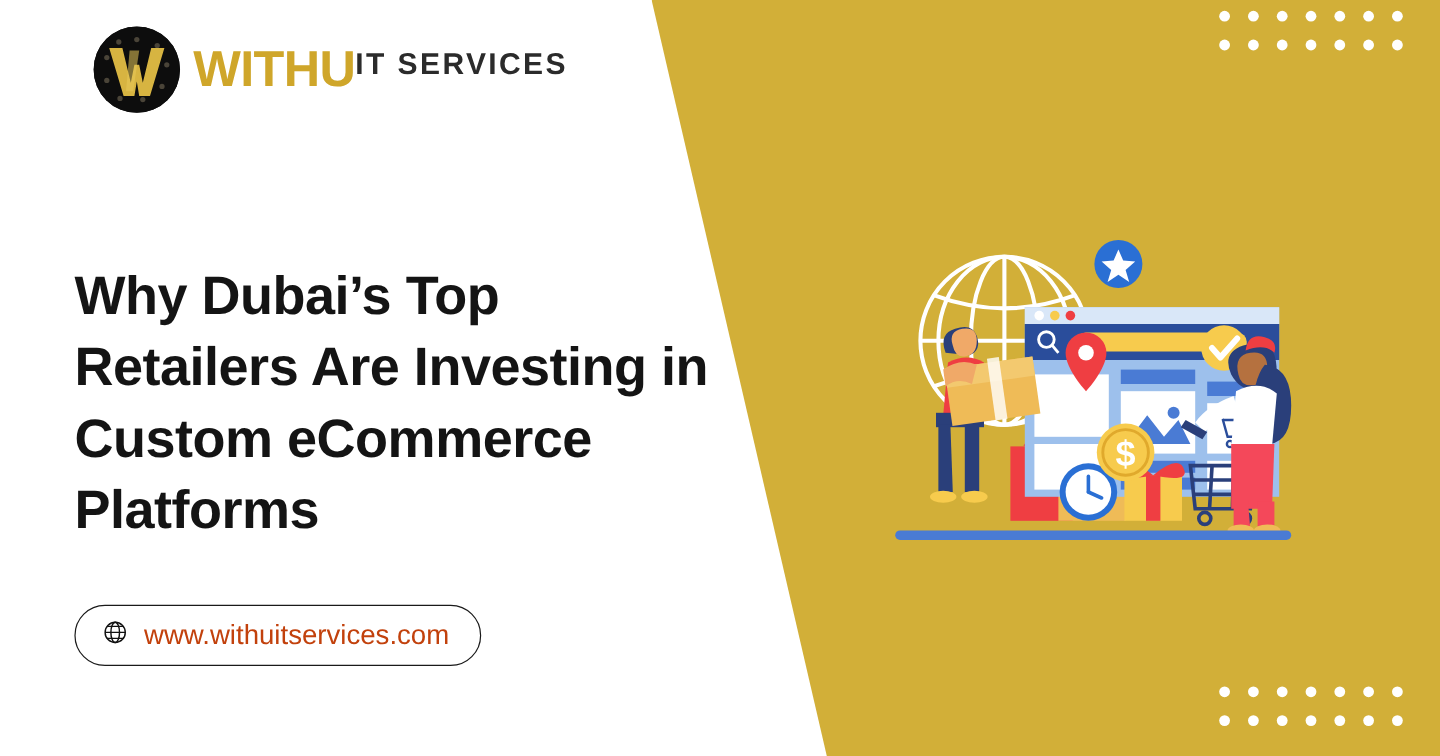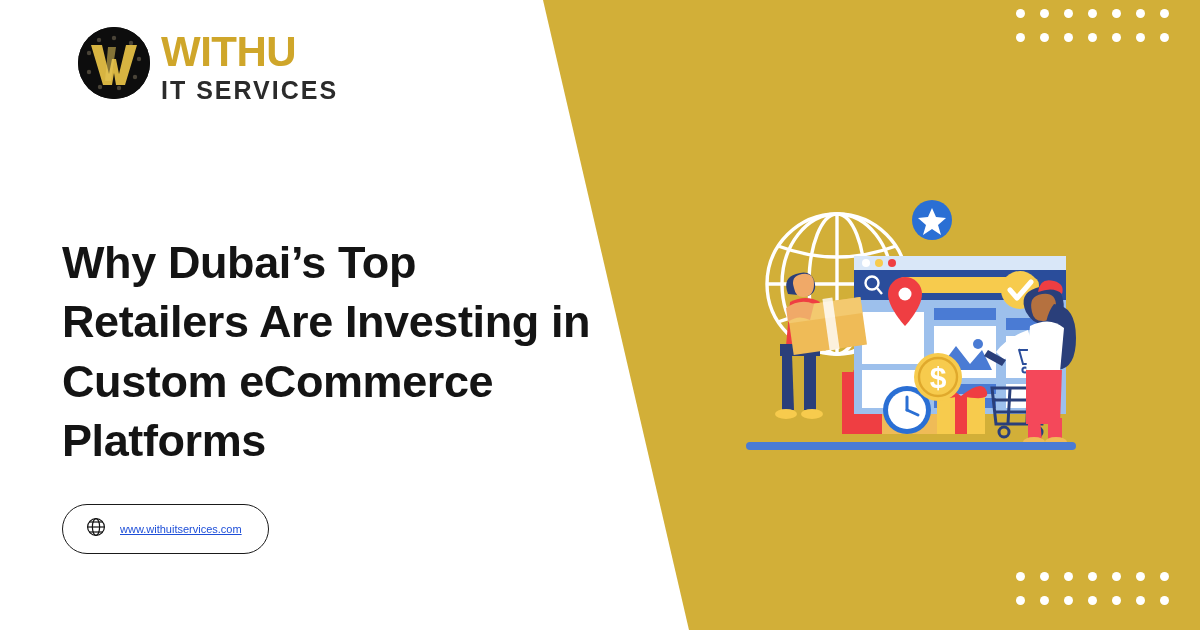--- a/index.html
+++ b/index.html
@@ -21,46 +21,46 @@
   
   .dot-grid { position:absolute; display:grid; gap:15px; }
   .dot-grid .dot { width:9px; height:9px; border-radius:50%; background:#ffffff; }
   .dots-tr { top:9px; right:31px; grid-template-columns:repeat(7, 9px); grid-template-rows:repeat(2, 9px); }
   .dots-br { bottom:25px; right:31px; grid-template-columns:repeat(7, 9px); grid-template-rows:repeat(2, 9px); }
 
   
   .logo { position:absolute; left:78px; top:22px; display:flex; align-items:center; gap:11px; }
   .logo-mark { width:72px; height:72px; border-radius:50%; background:#0d0d0d; position:relative; flex:none; }
   .logo-mark svg { position:absolute; inset:0; }
-  .logo-text { display:flex; flex-direction:column; line-height:1;margin-top:9px; }
+  .logo-text { display:flex; line-height:1; }
   .logo-title {
     font-size:42px; font-weight:bold; color:#cfa62a;
     letter-spacing:-0.5px; font-family:"Liberation Sans", sans-serif;
   }
   .logo-sub {
     font-size:25px; font-weight:bold; color:#2b2b2b;
     letter-spacing:2.0px; margin-top:5px; text-align:right;
   }
 
   
   .headline {
-    position:absolute; left:62px; top:233px; width:530px;
+    position:absolute; left:62px; top:217px; width:530px;
     font-size:45px; line-height:1.32; font-weight:bold;
     color:#141414; letter-spacing:-0.4px;
   }
 
   
   .url-pill {
     position:absolute; left:62px; top:504px;
     display:flex; align-items:center; gap:13px;
     padding:11px 26px 11px 22px;
     border:1.6px solid #1a1a1a; border-radius:999px;
     background:#fff;
   }
-  .url-text { font-size:11px; color:#1d4ed8; font-weight:normal;text-decoration:underline; }
+  .url-text { font-size:23px; color:#c2410c; font-weight:normal; }
 
   
   .illus { position:absolute; left:742px; top:184px; width:340px; height:270px; }
   .illus svg { display:block; }
 </style>
 </head>
 <body>
 
 <div class="banner">
 

